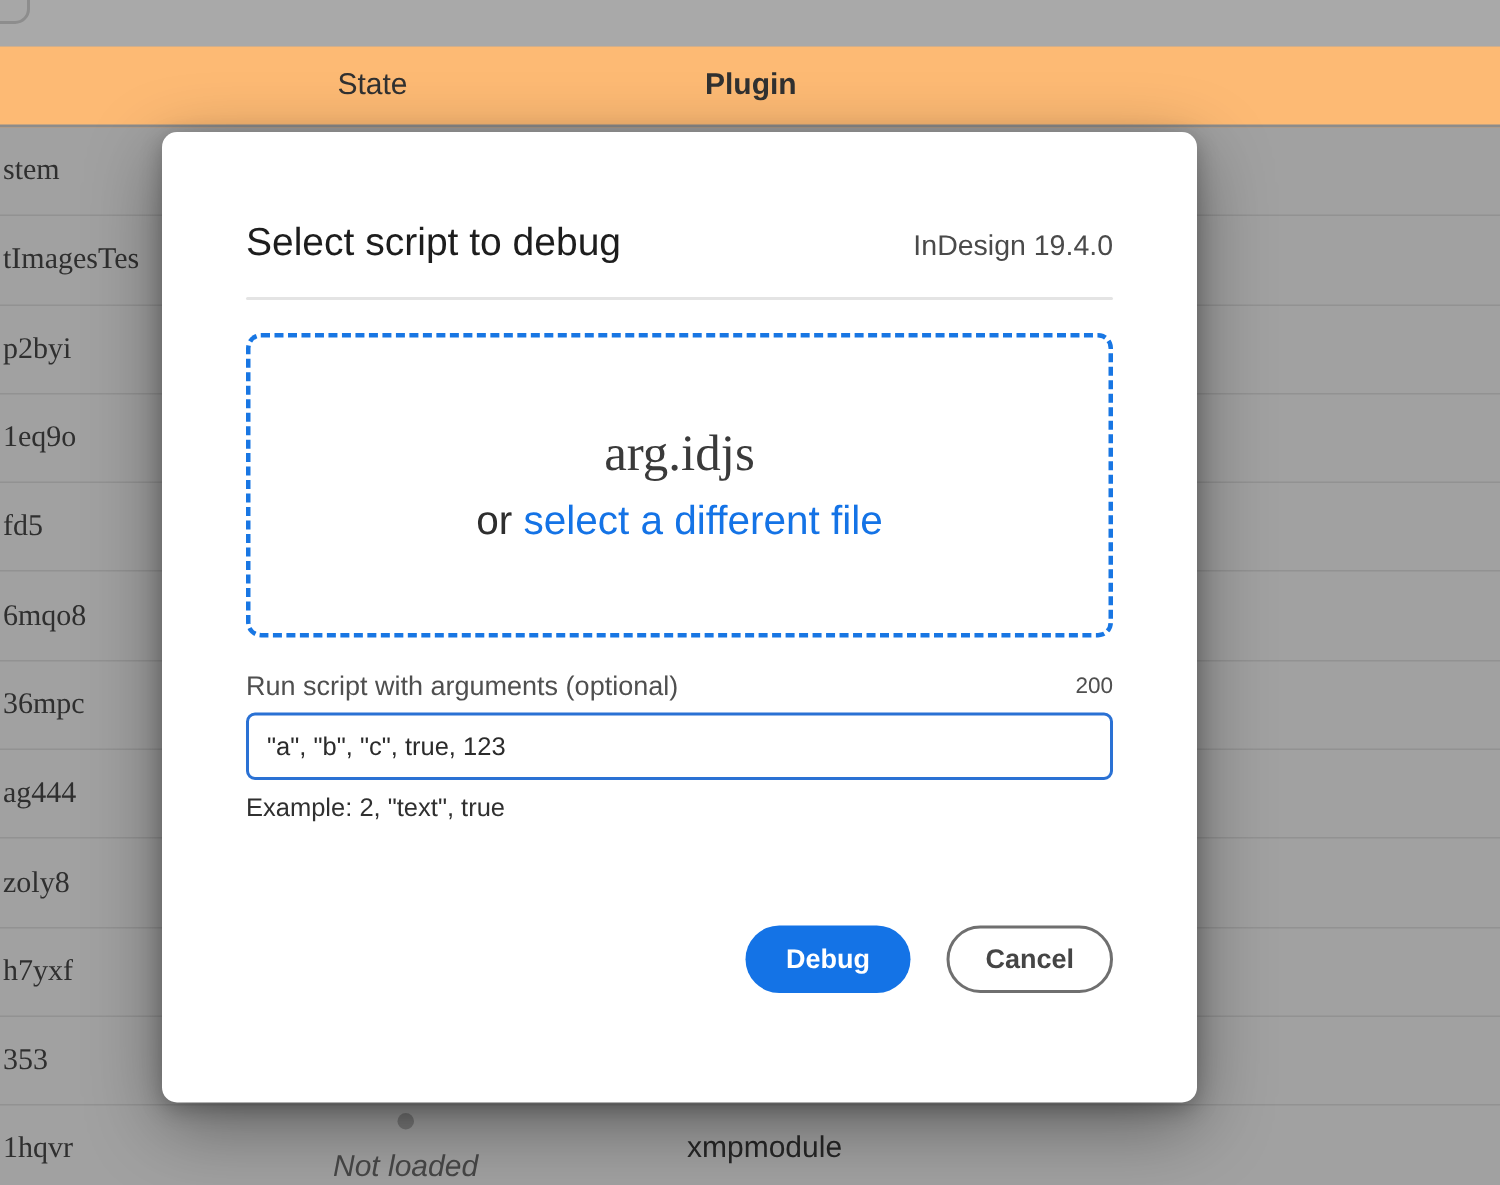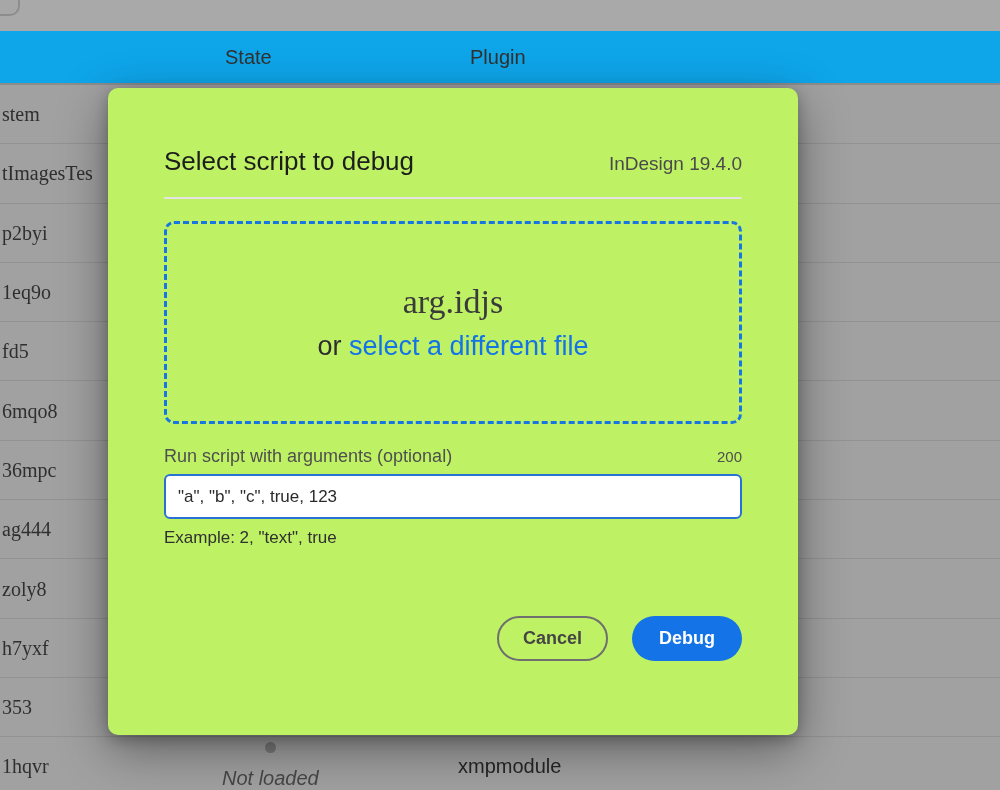--- a/index.html
+++ b/index.html
@@ -5,35 +5,35 @@
   html,body{margin:0;padding:0;}
   body{
     width:1000px;height:790px;overflow:hidden;position:relative;
     background:#a1a1a1;
     font-family:"Liberation Sans","DejaVu Sans",sans-serif;
     -webkit-font-smoothing:antialiased;
   }
   
   .top-strip{position:absolute;left:0;top:0;width:1000px;height:31px;background:#a9a9a9;overflow:hidden;}
   .corner-box{position:absolute;left:-22px;top:-24px;width:38px;height:36px;border:2px solid #8d8d8d;border-radius:10px;background:#a7a7a7;}
-  .table-header{position:absolute;left:0;top:31px;width:1000px;height:54px;background:#0ea5e9;border-bottom:2px solid #8c8c8c;box-sizing:border-box;}
+  .table-header{position:absolute;left:0;top:31px;width:1000px;height:54px;background:#fdba74;border-bottom:2px solid #8c8c8c;box-sizing:border-box;}
   .th-label{position:absolute;top:50%;transform:translateY(-50%);font-size:20px;color:#313131;}
   .th-state{left:225px;}
-  .th-plugin{left:470px;}
+  .th-plugin{left:470px;font-weight:bold;}
   .table-body{position:absolute;left:0;top:85px;width:1000px;}
   .trow{position:relative;height:59.3px;border-bottom:1px solid #929292;box-sizing:border-box;}
   .cell-id{position:absolute;left:2px;top:50%;transform:translateY(-50%);font-size:20px;color:#2f2f2f;white-space:nowrap;font-family:Liberation Serif, serif;}
   .cell-state{position:absolute;left:222px;top:50%;transform:translateY(-50%);display:flex;align-items:center;gap:14px;flex-direction:column;}
   .state-dot{width:11px;height:11px;border-radius:50%;background:#7a7a7a;flex:0 0 auto;}
   .state-text{font-size:20px;font-style:italic;color:#474747;white-space:nowrap;}
   .cell-plugin{position:absolute;left:458px;top:50%;transform:translateY(-50%);font-size:20px;color:#262626;white-space:nowrap;}
   
   .dialog{
     position:absolute;left:108px;top:88px;width:690px;height:647px;box-sizing:border-box;
-    background:#bef264;border-radius:10px;padding:0 56px;
+    background:#ffffff;border-radius:10px;padding:0 56px;
     box-shadow:0 15px 50px rgba(0,0,0,.40),0 4px 14px rgba(0,0,0,.25);
   }
   .dlg-header{display:flex;justify-content:space-between;align-items:baseline;padding-top:60px;}
   .dlg-title{font-size:26px;color:#1d1d1d;line-height:26px;}
   .dlg-version{font-size:19px;color:#4a4a4a;}
   .dlg-divider{margin-top:22px;height:2px;background:#e4e4e4;border-radius:1px;}
   .dropzone{
     margin-top:22px;height:197px;border:3px dashed #1876e3;border-radius:10px;
     display:flex;flex-direction:column;align-items:center;justify-content:center;gap:10px;
   }
@@ -128,16 +128,16 @@
   </div>
 
   <div class="args-row">
     <span class="args-label">Run script with arguments (optional)</span>
     <span class="args-count">200</span>
   </div>
   <input class="args-input" type="text" value="&quot;a&quot;, &quot;b&quot;, &quot;c&quot;, true, 123" style="">
   <div class="args-example">Example: 2, "text", true</div>
 
   <div class="btn-row">
+    <button class="btn btn-debug">Debug</button>
     <button class="btn btn-cancel">Cancel</button>
-    <button class="btn btn-debug">Debug</button>
   </div>
 </div>
 
 </body></html>

